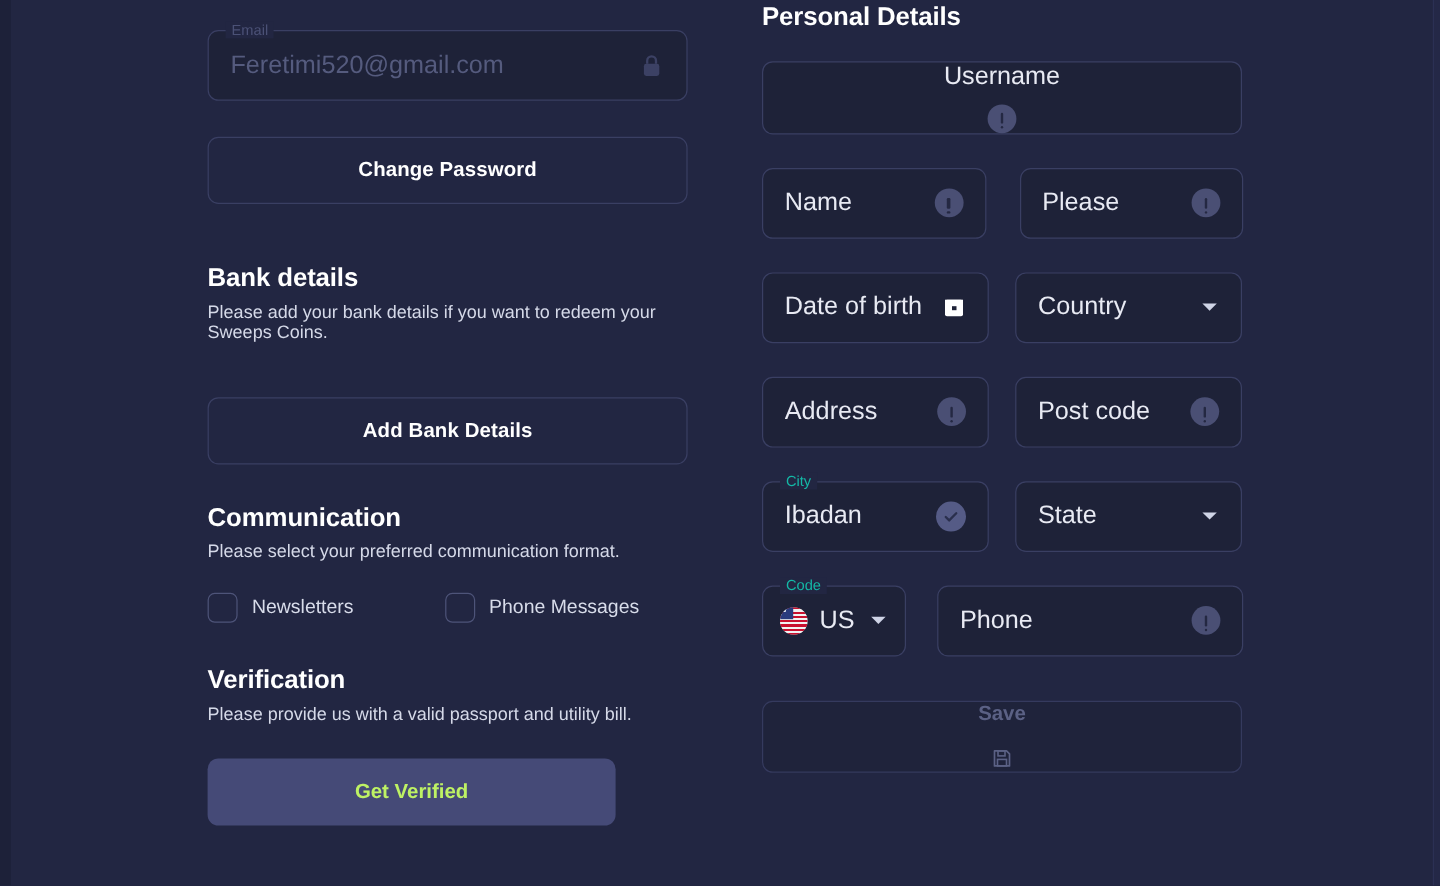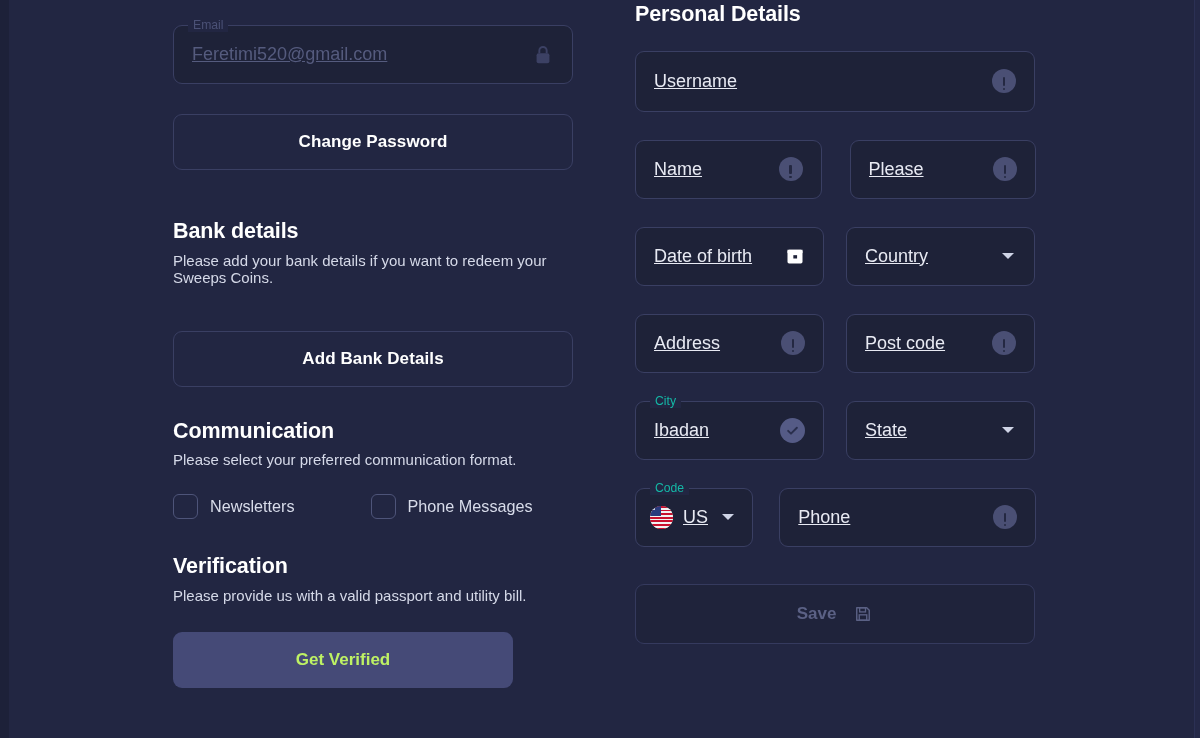--- a/index.html
+++ b/index.html
@@ -73,25 +73,24 @@
     border-radius: 9px;
     background: #1e2238;
     display: flex;
     align-items: center;
     padding: 0 18px;
   }
   .field.full { width: 400px; }
 
   .field-text {
     color: #e8eaf3;
-    font-size: 18px;
+    font-size: 21px;
     flex: 1;
     white-space: nowrap;
     overflow: hidden;
-    text-decoration: underline;
   }
   .field-text.muted { color: #555b7e; }
 
   
   .notch-label {
     position: absolute;
     top: -8px;
     left: 14px;
     padding: 0 5px;
     background: #222642;
@@ -289,21 +288,21 @@
       <div class="section-title" style="margin-top:37px;">Verification</div>
       <div class="section-sub">Please provide us with a valid passport and utility bill.</div>
 
       <div class="btn-filled" style="margin-top:28px;">Get Verified</div>
     </div>
 
     <div class="col-right">
 
       <div class="section-title h-personal">Personal Details</div>
 
-      <div class="field full" style="margin-top:25px; height:61px;">
+      <div class="field full" style="margin-top:25px; height:61px;flex-direction:column;">
         <span class="field-text">Username</span>
         <span class="badge-alert">
           <span class="bang"></span>
         </span>
       </div>
 
       <div class="row2" style="margin-top:28px;gap:28px;">
         <div class="field half">
           <span class="field-text">Name</span>
           <span class="badge-alert">
@@ -377,21 +376,21 @@
           <span class="chevron" style="margin-left:14px;"></span>
         </div>
         <div class="field" style="width:261px; margin-left:4px;gap:29px;">
           <span class="field-text">Phone</span>
           <span class="badge-alert">
             <span class="bang"></span>
           </span>
         </div>
       </div>
 
-      <div class="btn-save" style="margin-top:37px;">
+      <div class="btn-save" style="margin-top:37px;flex-direction:column;">
         <span>Save</span>
         <span class="icon icon-save">
           <svg viewBox="0 0 24 24" fill="none">
             <path d="M4.5 4.5h12L19.5 7.5v12h-15z" stroke="#5b6185" stroke-width="1.7" stroke-linejoin="round"></path>
             <rect x="8" y="4.5" width="7" height="5" stroke="#5b6185" stroke-width="1.6"></rect>
             <rect x="7.5" y="13" width="9" height="6.5" stroke="#5b6185" stroke-width="1.6"></rect>
           </svg>
         </span>
       </div>
 

